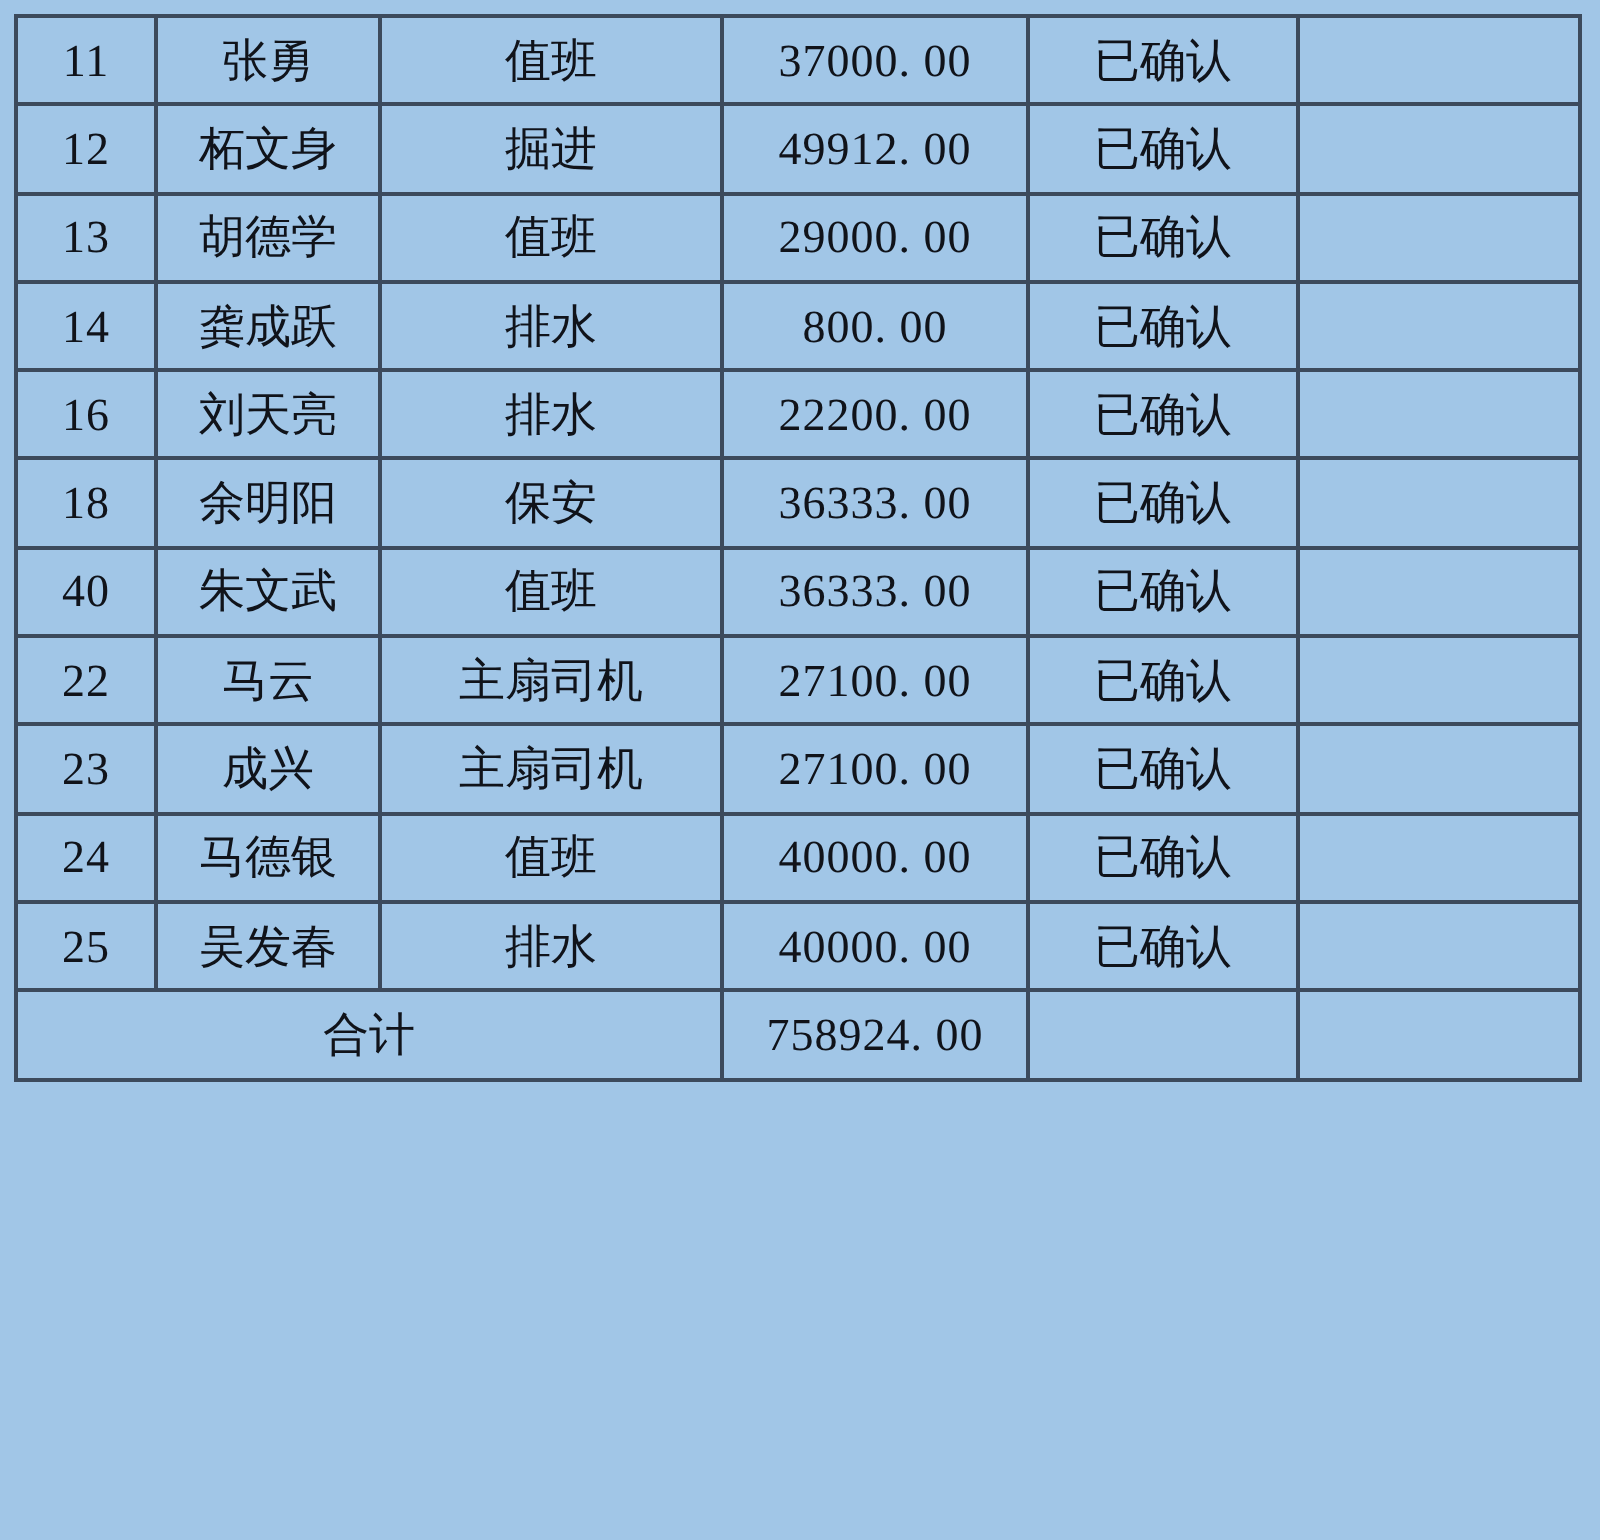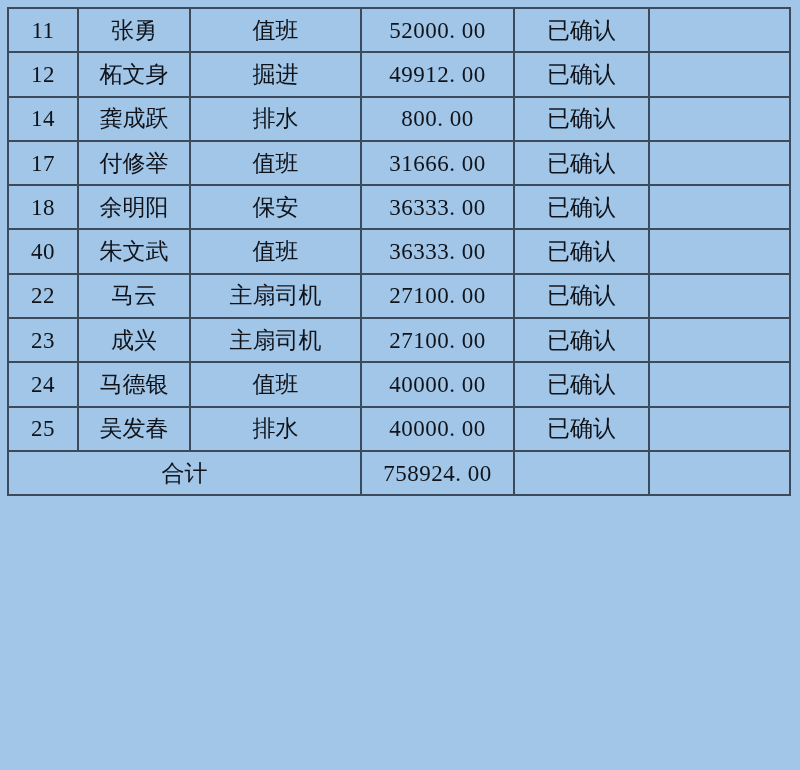--- a/index.html
+++ b/index.html
@@ -47,45 +47,53 @@
     <col style="width:171px">
     <col style="width:153px">
     <col style="width:135px">
     <col style="width:141px">
   </colgroup>
   <tbody>
     <tr>
     <td class="num">11</td>
     <td>张勇</td>
     <td>值班</td>
-    <td class="num">52000. 00</td>
+    <td class="num">37000. 00</td>
     <td>已确认</td>
     <td></td>
   </tr>
       <tr>
     <td class="num">12</td>
     <td>柘文身</td>
     <td>掘进</td>
     <td class="num">49912. 00</td>
     <td>已确认</td>
     <td></td>
   </tr>
       <tr>
+    <td class="num">13</td>
+    <td>胡德学</td>
+    <td>值班</td>
+    <td class="num">29000. 00</td>
+    <td>已确认</td>
+    <td></td>
+  </tr>
+      <tr>
     <td class="num">14</td>
     <td>龚成跃</td>
     <td>排水</td>
     <td class="num">800. 00</td>
     <td>已确认</td>
     <td></td>
   </tr>
       <tr>
-    <td class="num">17</td>
-    <td>付修举</td>
-    <td>值班</td>
-    <td class="num">31666. 00</td>
+    <td class="num">16</td>
+    <td>刘天亮</td>
+    <td>排水</td>
+    <td class="num">22200. 00</td>
     <td>已确认</td>
     <td></td>
   </tr>
       <tr>
     <td class="num">18</td>
     <td>余明阳</td>
     <td>保安</td>
     <td class="num">36333. 00</td>
     <td>已确认</td>
     <td></td>

